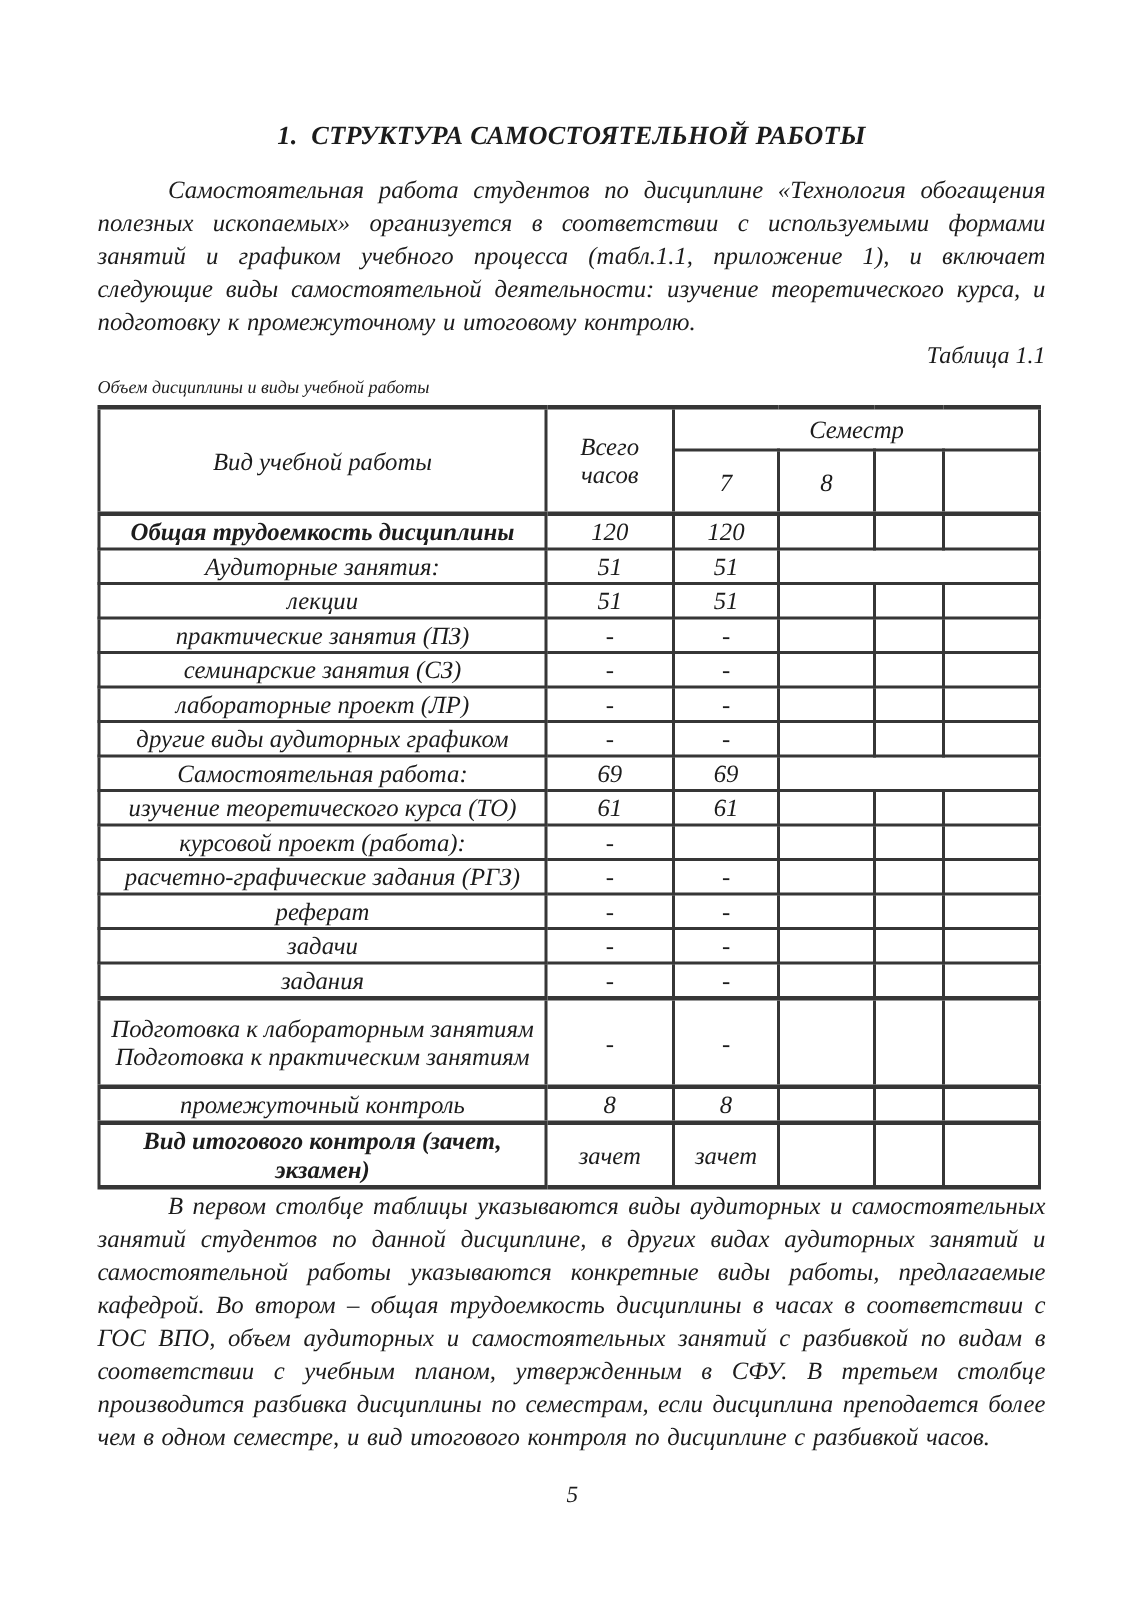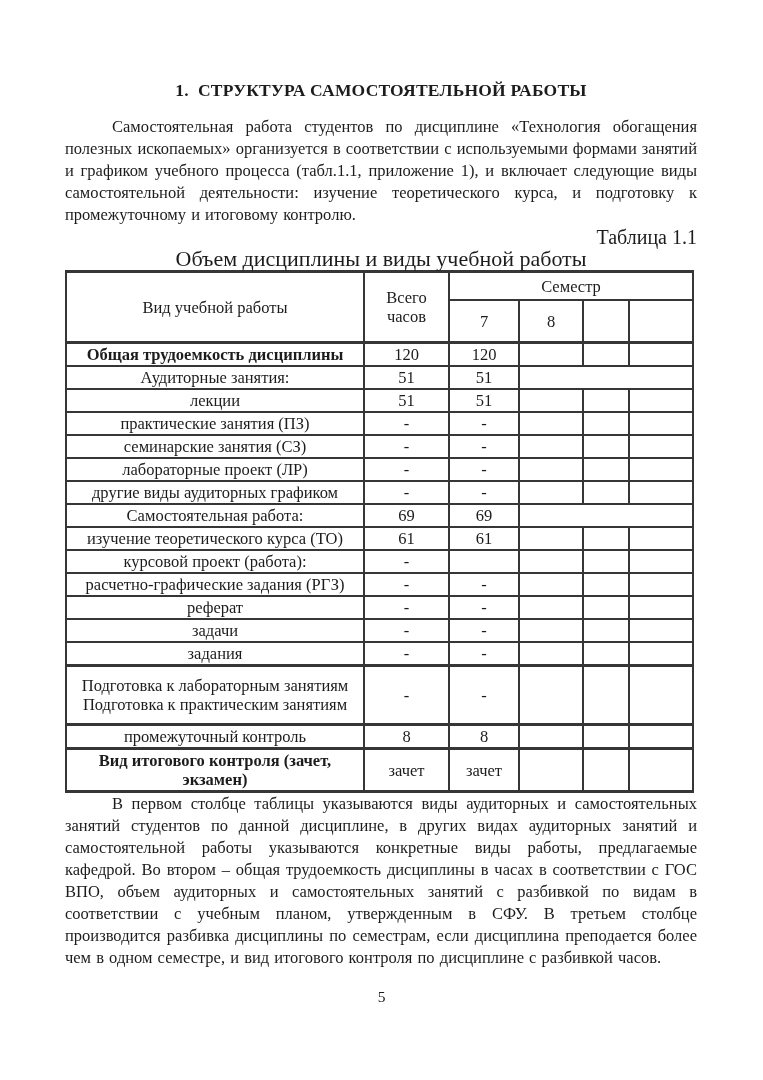--- a/index.html
+++ b/index.html
@@ -4,31 +4,32 @@
 <style>
   html, body { margin:0; padding:0; background:#ffffff; }
   .page {
     width:763px; height:1080px; box-sizing:border-box;
     padding:70px 66px 15px 65px;
     position:relative;
     background:#ffffff;
     font-family:"Liberation Serif", "DejaVu Serif", serif;
     color:#1c1c1c;
     overflow:hidden;
+    font-style:italic;
   }
   .heading {
     font-size:17.5px; font-weight:bold; text-align:center;
     margin:8px 0 14px 0; line-height:24px; letter-spacing:0.2px;
   }
   .para {
     font-size:16.5px; line-height:22px; text-align:justify;
     text-indent:47px; margin:0; word-spacing:1px;
   }
-  .table-label { font-size:20px; line-height:21px; text-align:right; margin-top:1px; }
-  .table-caption { font-size:22px; line-height:21px; text-align:center; }
+  .table-label { font-size:16px; line-height:21px; text-align:right; margin-top:1px; }
+  .table-caption { font-size:12px; line-height:21px; text-align:left; }
   table.vol {
     border-collapse:collapse; table-layout:fixed; width:627px;
     margin:1px 0 0 0; font-size:16.5px; color:#1c1c1c;
   }
   table.vol th, table.vol td {
     border:2px solid #363636; padding:0 2px;
     text-align:center; vertical-align:middle;
     font-weight:normal; line-height:19px;
   }
   thead th.h-top { border-top-width:3px; }

